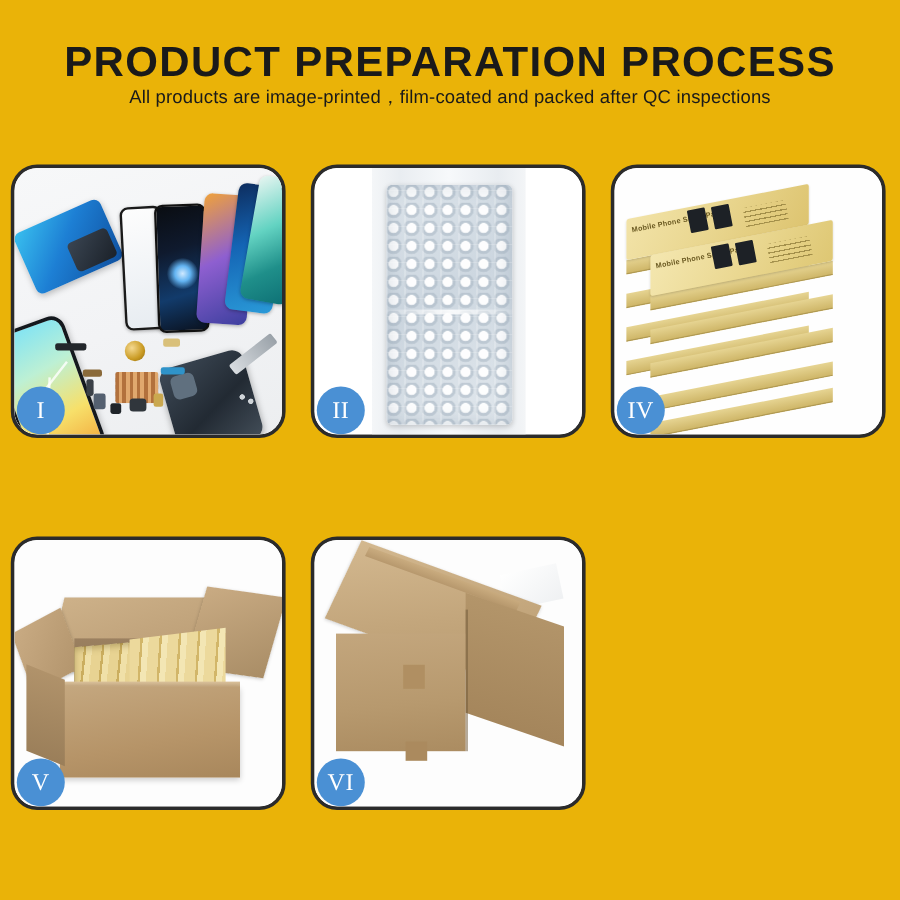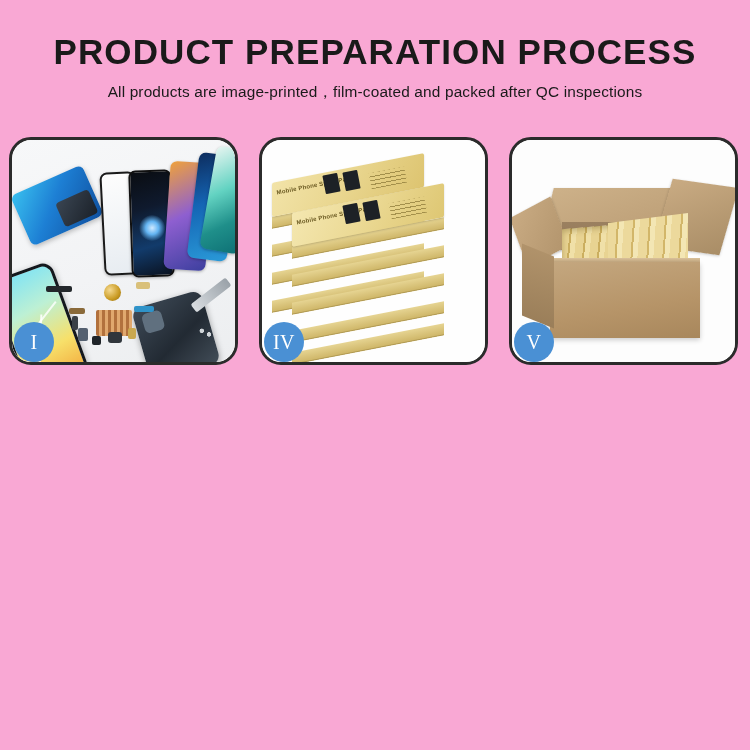--- a/index.html
+++ b/index.html
@@ -10,40 +10,39 @@
     height: 750px;
     background: #ffffff;
     font-family: "Liberation Sans", sans-serif;
     overflow: hidden;
   }
 
   #page {
     position: relative;
     width: 750px;
     height: 750px;
-    background: #f9a8d4;
+    background: #eab308;
   }
 
   
   .header {
     width: 750px;
     padding-top: 34px;
     text-align: center;
   }
   .title {
     font-family: "Liberation Sans", sans-serif;
     font-size: 35px;
     font-weight: 700;
     letter-spacing: 1.1px;
     color: #1a1a1a;
     line-height: 1.05;
     white-space: nowrap;
   }
   .subtitle {
-    margin-top: 11px;
     font-family: "Liberation Sans", sans-serif;
     font-size: 15.4px;
     font-weight: 400;
     letter-spacing: 0.15px;
     color: #1a1a1a;
     white-space: nowrap;
   }
 
   
   .grid {
@@ -345,20 +344,30 @@
           <div class="chip c7"></div>
           <div class="chip c8"></div>
           <div class="chip c9"></div>
           <div class="tweez"></div>
           <div class="screws"></div>
         </div>
       </div>
       <div class="badge">I</div>
     </div>
 
+    <div class="panel">
+      <div class="panel-inner">
+        <div class="scene-bubble">
+          <div class="bw-strip"></div>
+          <div class="bw-pack"></div>
+          <div class="bw-seam"></div>
+        </div>
+      </div>
+      <div class="badge">II</div>
+    </div>
 
 
     <div class="panel">
       <div class="panel-inner">
         <div class="scene-stack">
           <div class="side s1"></div>
           <div class="side s2"></div>
           <div class="side s3"></div>
           <div class="side s4"></div>
           <div class="side s5"></div>
@@ -391,15 +400,30 @@
           <div class="oc-goods"></div>
           <div class="oc-goods2"></div>
           <div class="oc-rim"></div>
           <div class="oc-front"></div>
           <div class="oc-left"></div>
         </div>
       </div>
       <div class="badge">V</div>
     </div>
 
+    <div class="panel">
+      <div class="panel-inner">
+        <div class="scene-sealed">
+          <div class="sc-sheet"></div>
+          <div class="sc-top"></div>
+          <div class="sc-tape"></div>
+          <div class="sc-right"></div>
+          <div class="sc-front"></div>
+          <div class="sc-edge"></div>
+          <div class="sc-tab1"></div>
+          <div class="sc-tab2"></div>
+        </div>
+      </div>
+      <div class="badge">VI</div>
+    </div>
 
   </div>
 </div>
 
 </body></html>

